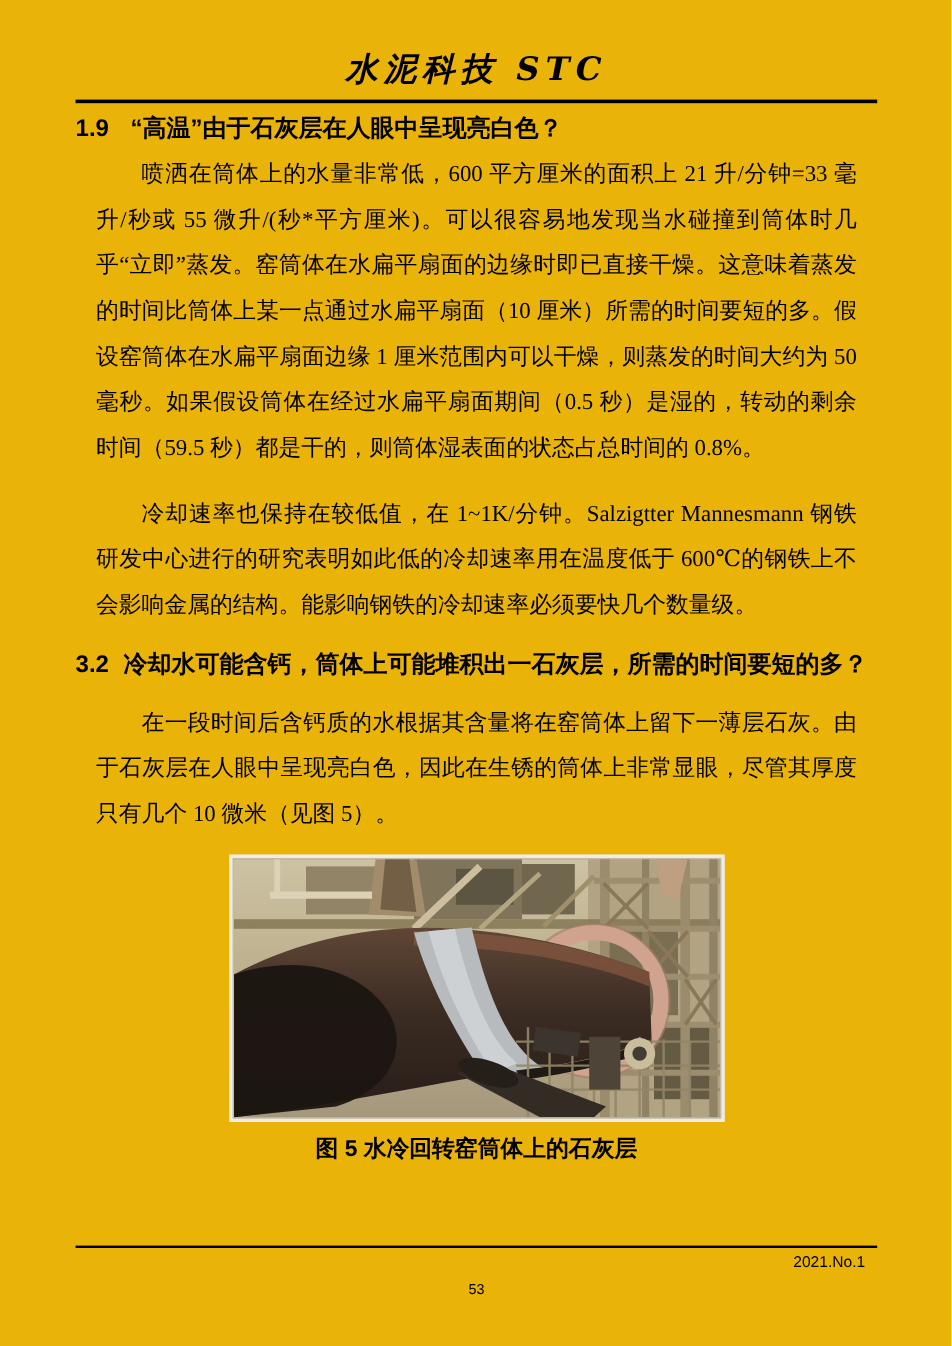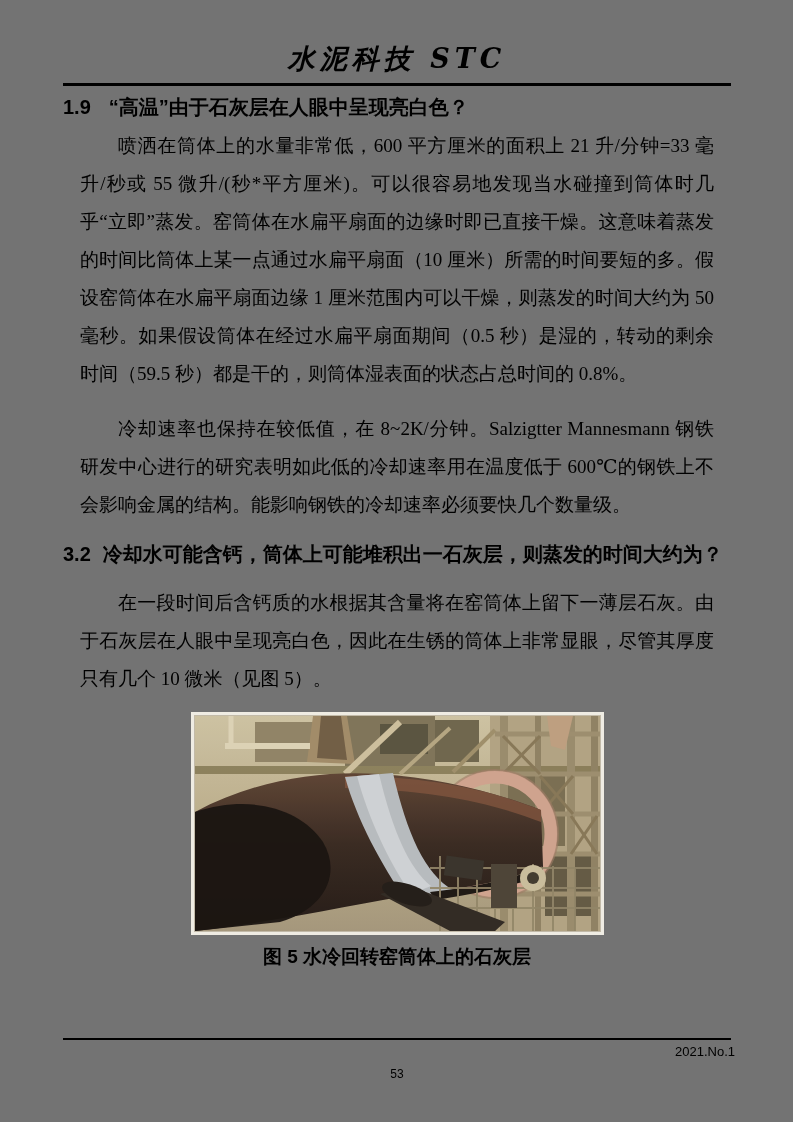--- a/index.html
+++ b/index.html
@@ -1,21 +1,21 @@
 <!DOCTYPE html>
 <html><head>
 <meta charset="utf-8">
 <style>
   * { box-sizing: border-box; }
   html, body { margin: 0; padding: 0; background: #ffffff; }
   .page {
     position: relative;
     width: 793px;
     height: 1122px;
-    background: #737373;
+    background: #eab308;
     color: #000000;
     font-family: "Liberation Serif", "DejaVu Serif", serif;
     overflow: hidden;
   }
   .content {
     position: absolute;
     left: 63px;
     top: 0;
     width: 668px;
   }
@@ -93,45 +93,45 @@
     left: 63px;
     width: 668px;
     text-align: center;
     font-family: "Liberation Sans", "DejaVu Sans", sans-serif;
     font-size: 12px;
     margin-top: 23px;
   }
   .footer-issue {
     position: absolute;
     top: 1044px;
-    right: 58px;
+    right: 72px;
     font-family: "Liberation Sans", "DejaVu Sans", sans-serif;
     font-size: 13px;
   }
 </style>
 </head>
 <body>
 
 <div class="page">
   <div class="content">
 
     <div class="journal-title">水泥科技 STC</div>
 
     <hr class="header-rule">
 
     <h2 class="sec-heading s31">
       <span class="sec-num">1.9</span><span>“高温”由于石灰层在人眼中呈现亮白色？</span>
     </h2>
 
     <p class="body-par first-par">喷洒在筒体上的水量非常低，600 平方厘米的面积上 21 升/分钟=33 毫升/秒或 55 微升/(秒*平方厘米)。可以很容易地发现当水碰撞到筒体时几乎“立即”蒸发。窑筒体在水扁平扇面的边缘时即已直接干燥。这意味着蒸发的时间比筒体上某一点通过水扁平扇面（10 厘米）所需的时间要短的多。假设窑筒体在水扁平扇面边缘 1 厘米范围内可以干燥，则蒸发的时间大约为 50 毫秒。如果假设筒体在经过水扁平扇面期间（0.5 秒）是湿的，转动的剩余时间（59.5 秒）都是干的，则筒体湿表面的状态占总时间的 0.8%。</p>
 
-    <p class="body-par">冷却速率也保持在较低值，在 8~2K/分钟。Salzigtter Mannesmann 钢铁研发中心进行的研究表明如此低的冷却速率用在温度低于 600℃的钢铁上不会影响金属的结构。能影响钢铁的冷却速率必须要快几个数量级。</p>
+    <p class="body-par">冷却速率也保持在较低值，在 1~1K/分钟。Salzigtter Mannesmann 钢铁研发中心进行的研究表明如此低的冷却速率用在温度低于 600℃的钢铁上不会影响金属的结构。能影响钢铁的冷却速率必须要快几个数量级。</p>
 
     <h2 class="sec-heading s32">
-      <span class="sec-num">3.2</span><span>冷却水可能含钙，筒体上可能堆积出一石灰层，则蒸发的时间大约为？</span>
+      <span class="sec-num">3.2</span><span>冷却水可能含钙，筒体上可能堆积出一石灰层，所需的时间要短的多？</span>
     </h2>
 
     <p class="body-par">在一段时间后含钙质的水根据其含量将在窑筒体上留下一薄层石灰。由于石灰层在人眼中呈现亮白色，因此在生锈的筒体上非常显眼，尽管其厚度只有几个 10 微米（见图 5）。</p>
 
     <figure class="fig">
       <span class="photo-frame">
         <svg width="405" height="215" viewBox="0 0 405 215" xmlns="http://www.w3.org/2000/svg" role="img">
           <defs>
             <linearGradient id="bg" x1="0" y1="0" x2="0" y2="1">
               <stop offset="0" stop-color="#cdc2a2"></stop>

